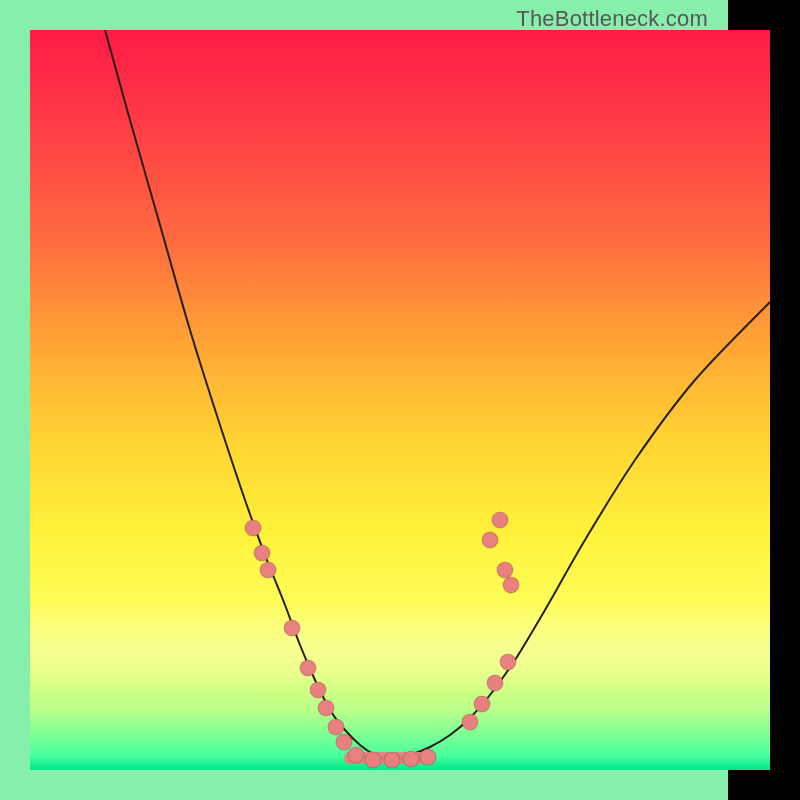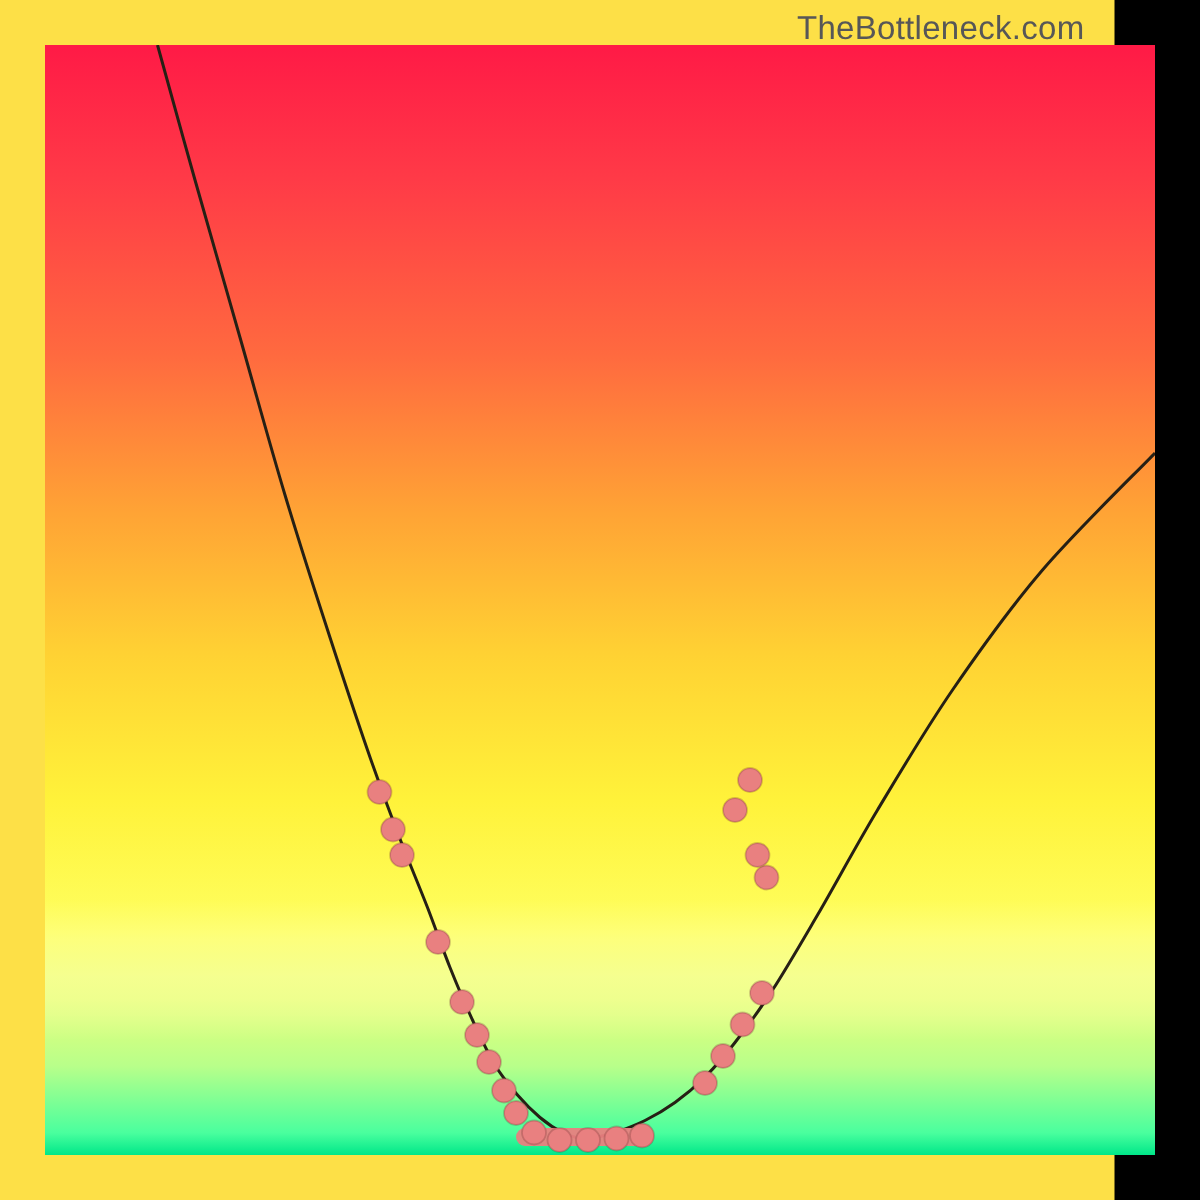--- a/index.html
+++ b/index.html
@@ -10,22 +10,21 @@
     overflow: hidden;
     background: #000;
     font-family: Arial, Helvetica, sans-serif;
   }
   .frame {
     position: absolute;
     left: 0;
     top: 0;
     width: 728px;
     height: 800px;
-    background: #fde047;
-    padding-left: 15px;
+    background: #86efac;
   }
   .plot {
     position: absolute;
     left: 30px;
     top: 30px;
     width: 740px;
     height: 740px;
     background: linear-gradient(
       to bottom,
       #ff1a46 0%,

